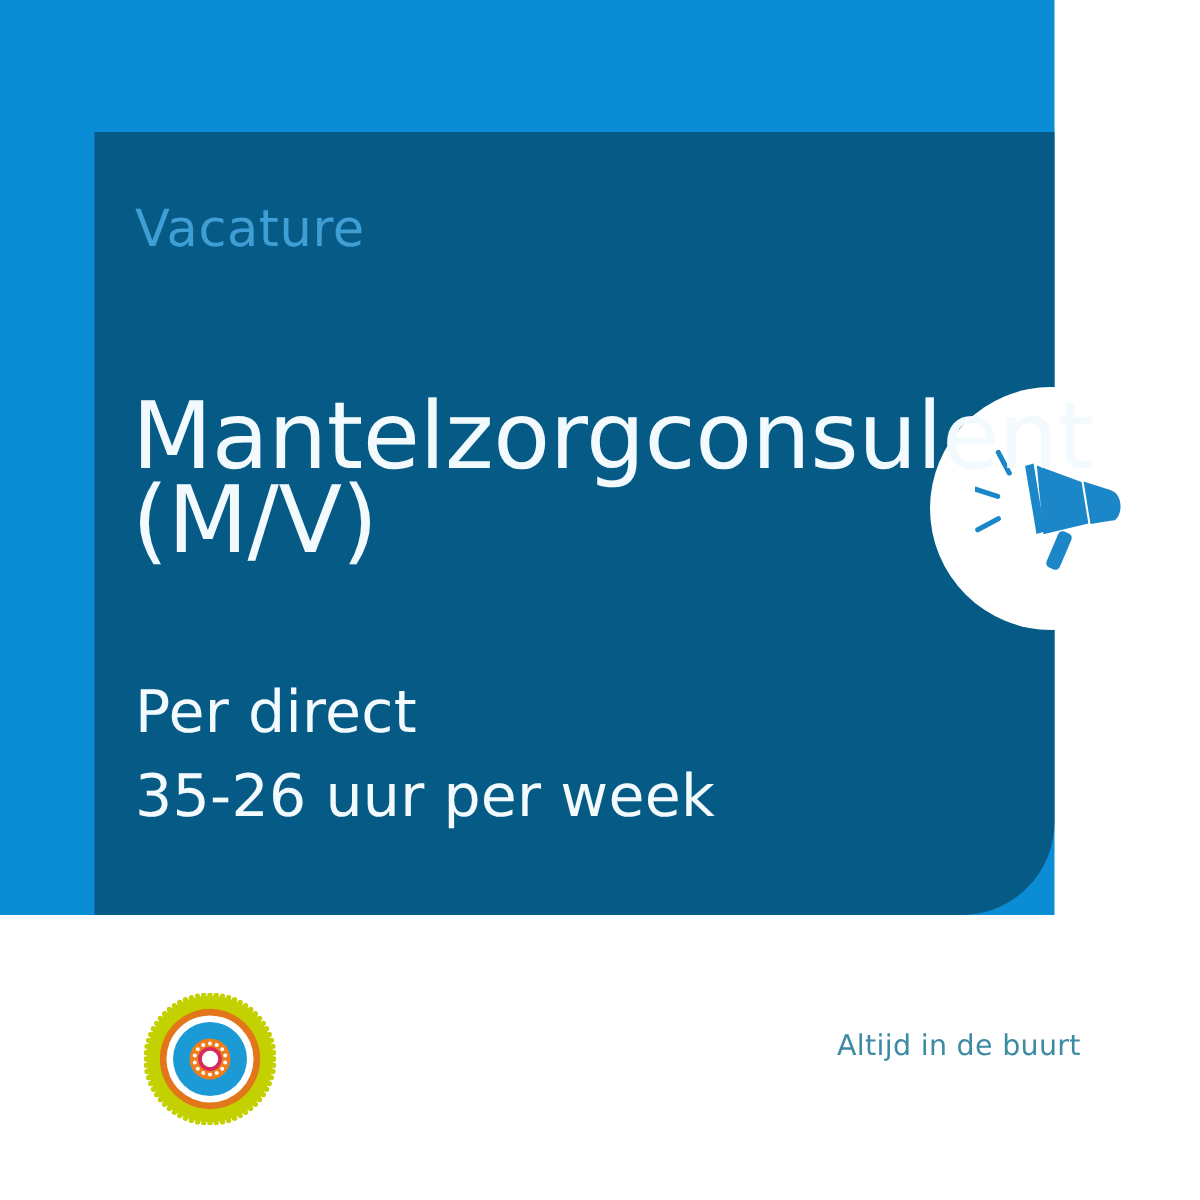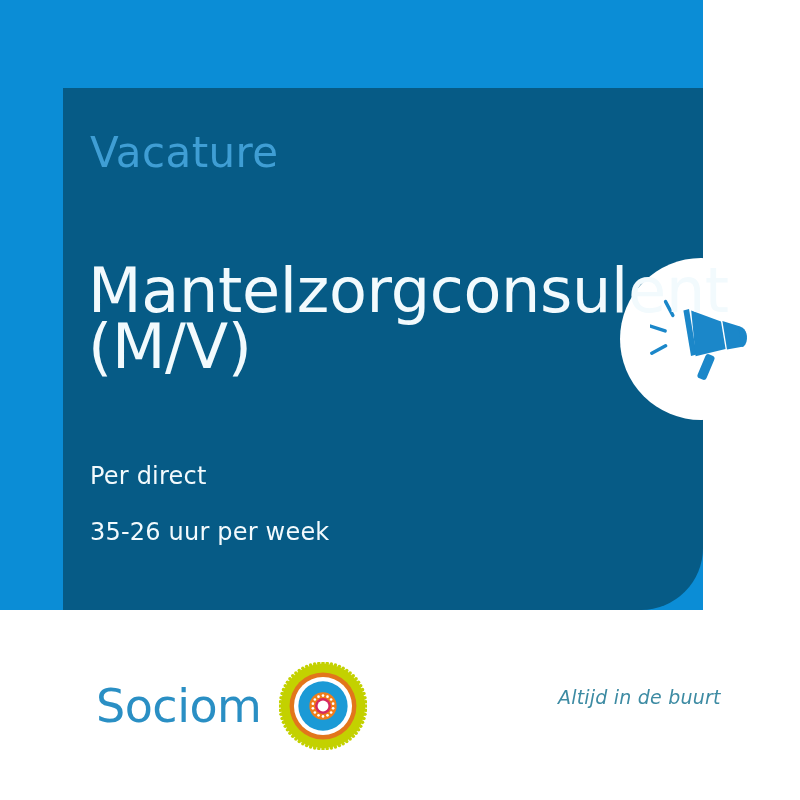--- a/index.html
+++ b/index.html
@@ -62,21 +62,21 @@
     width: 102px;
     height: 102px;
     display: block;
   }
 
   
   .eyebrow {
     position: absolute;
     left: 90px;
     top: 131px;
-    font-size: 42px;
+    font-size: 34px;
     line-height: 44px;
     font-weight: 400;
     color: #3f9ed4;
     letter-spacing: 0.4px;
     white-space: nowrap;
   }
 
   .headline {
     position: absolute;
     left: 88px;
@@ -90,21 +90,21 @@
   }
   .headline .line2 {
     display: block;
   }
 
   .meta {
     position: absolute;
     left: 90px;
     top: 448px;
     width: 520px;
-    font-size: 24px;
+    font-size: 39px;
     line-height: 56px;
     font-weight: 400;
     color: #f2fafd;
     letter-spacing: 0.2px;
   }
   .meta span {
     display: block;
   }
 
   
@@ -141,21 +141,20 @@
   .tagline {
     position: absolute;
     left: 558px;
     top: 74px;
     font-size: 19px;
     line-height: 26px;
     font-weight: 400;
     color: #3d8ba3;
     letter-spacing: 0.2px;
     white-space: nowrap;
-    font-style: italic;
   }
 </style>
 </head>
 <body>
 
 <div class="poster">
 
   <div class="bg-band"></div>
 
   <div class="panel"></div>
@@ -189,21 +188,20 @@
   </div>
 
   <div class="meta">
     <span>Per direct</span>
     <span>35-26 uur per week</span>
   </div>
 
   <div class="footer">
 
     <div class="brand">
-      <div class="brand-word">Sociom</div>
 
       <svg class="brand-mark" viewBox="0 0 100 100" aria-hidden="true">
         <g id="mark-rings">
           <circle cx="50" cy="50" r="48" fill="#c3d100"></circle>
           <circle cx="50" cy="50" r="38" fill="#e2761b"></circle>
           <circle cx="50" cy="50" r="33" fill="#ffffff"></circle>
           <circle cx="50" cy="50" r="28" fill="#1b9ad6"></circle>
           <circle cx="50" cy="50" r="15.5" fill="#ef7d1a"></circle>
           <circle cx="50" cy="50" r="9.0" fill="#d6295e"></circle>
           <circle cx="50" cy="50" r="6.2" fill="#ffffff"></circle>

